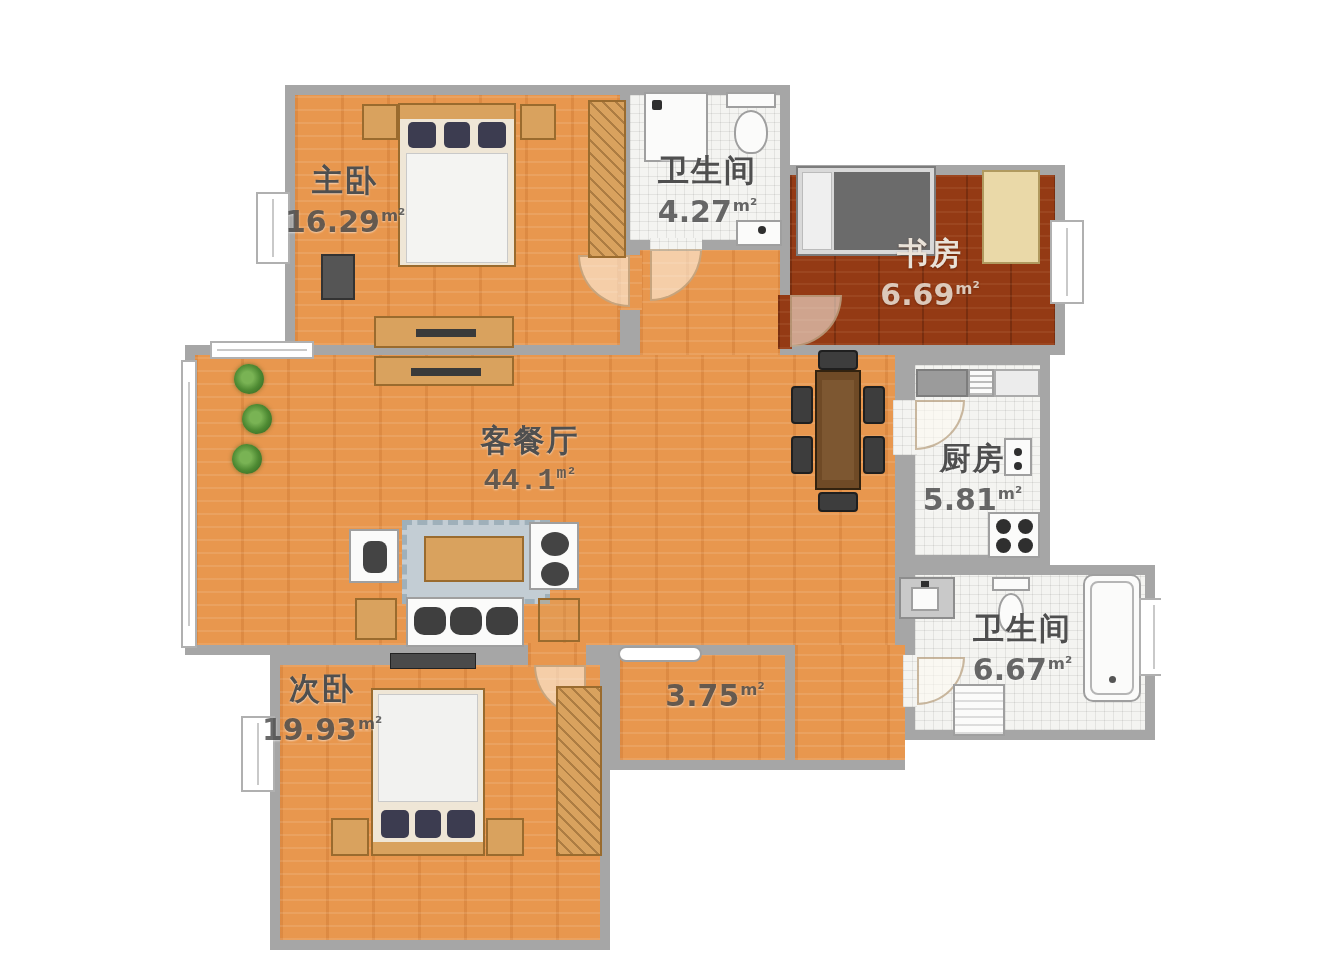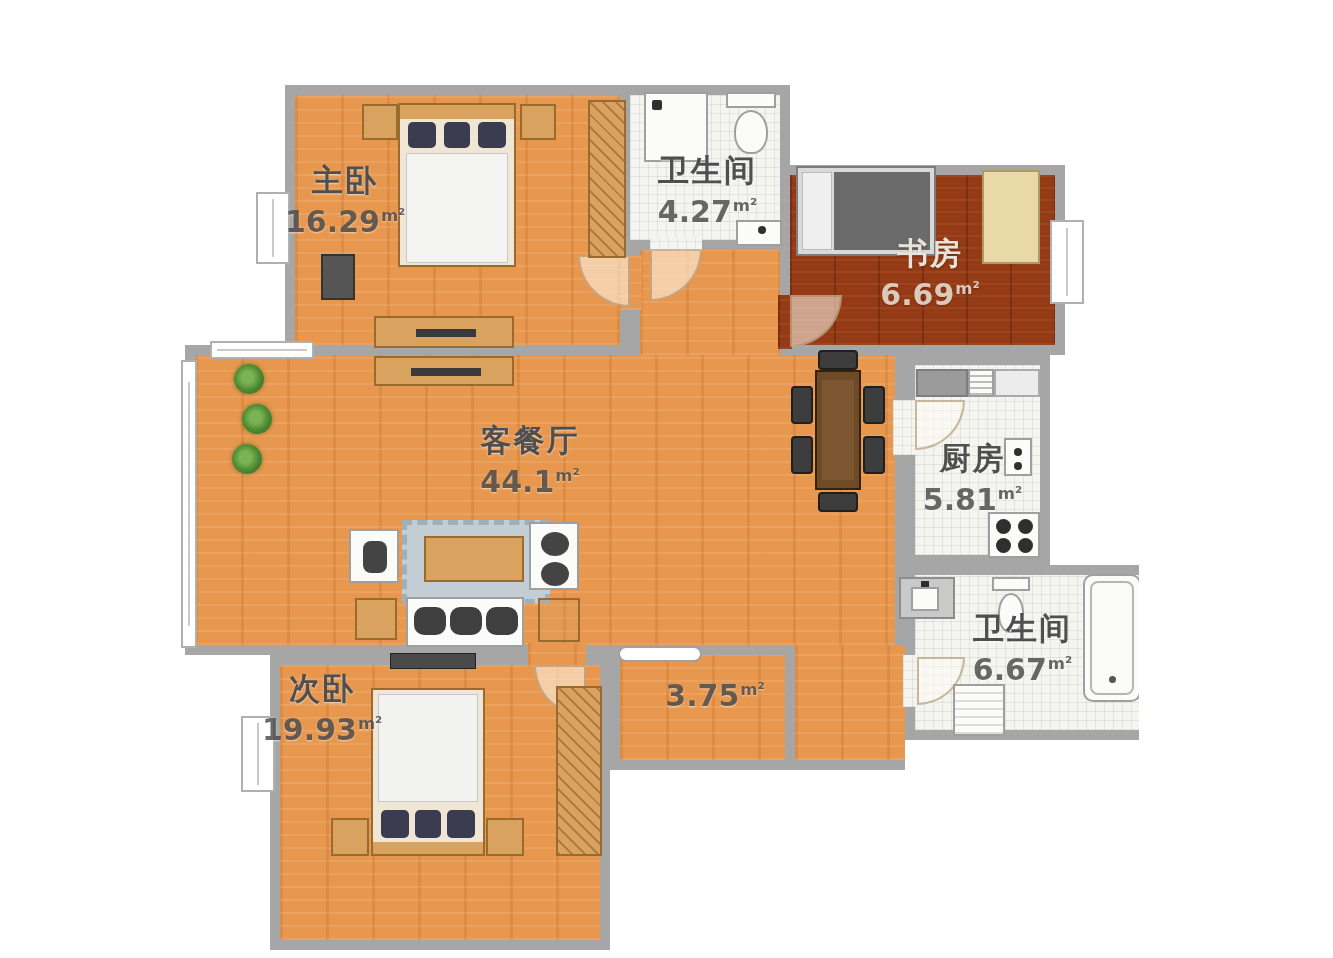--- a/index.html
+++ b/index.html
@@ -1,17 +1,17 @@
 <!DOCTYPE html>
 <html style="--wall: #a6a6a6; --wood: #e8974e; --study: #943a14; --tile: #f4f4f1; --tan: #d9a25e; --tan-border: #9a6b2e; --label: #4f4f4f; --dark-furniture: #3d3d3d; --white-furniture: #fbfbfa; --plant: #4e8a33; --rug: #c3cdd4;"><head>
 <meta charset="utf-8">
 <style>
   html,body{margin:0;padding:0;background:#ffffff;}
   body{font-family:"DejaVu Sans","Liberation Sans",sans-serif;}
-  #plan{position:relative;width:1139px;height:958px;background:#fff;overflow:hidden;}
+  #plan{position:relative;width:1139px;height:958px;background:#fff;overflow:hidden;padding-left:22px;}
   .room{position:absolute;box-sizing:border-box;border:10px solid var(--wall);}
   .wood{background-color:var(--wood);
     background-image:
       repeating-linear-gradient(0deg, rgba(255,255,255,0.10) 0 2px, rgba(0,0,0,0) 2px 13px),
       repeating-linear-gradient(90deg, rgba(170,80,15,0.18) 0 3px, rgba(0,0,0,0) 3px 46px);}
   .studyfloor{background-color:var(--study);
     background-image:
       repeating-linear-gradient(0deg, rgba(255,210,170,0.08) 0 2px, rgba(0,0,0,0) 2px 12px),
       repeating-linear-gradient(90deg, rgba(40,10,0,0.25) 0 2px, rgba(0,0,0,0) 2px 44px);}
   .tilefloor{background-color:var(--tile);
@@ -202,21 +202,21 @@
     <div class="room-area"><span>16.29</span><span class="unit">m²</span></div>
   </div>
   <div class="label" style="left:630px;top:150px;width:155px;">
     <div class="room-name">卫生间</div>
     <div class="room-area"><span>4.27</span><span class="unit">m²</span></div>
   </div>
   <div class="label" style="left:855px;top:233px;width:150px;color:#e9e2d8;text-shadow:0 1px 2px rgba(60,20,0,0.5);">
     <div class="room-name">书房</div>
     <div class="room-area"><span>6.69</span><span class="unit">m²</span></div>
   </div>
-  <div class="label" style="left:455px;top:420px;width:150px;">
+  <div class="label" style="left:455px;top:420px;width:150px;font-family:Liberation Mono, monospace;">
     <div class="room-name">客餐厅</div>
     <div class="room-area"><span>44.1</span><span class="unit">m²</span></div>
   </div>
   <div class="label" style="left:905px;top:438px;width:135px;">
     <div class="room-name">厨房</div>
     <div class="room-area"><span>5.81</span><span class="unit">m²</span></div>
   </div>
   <div class="label" style="left:945px;top:608px;width:155px;">
     <div class="room-name">卫生间</div>
     <div class="room-area"><span>6.67</span><span class="unit">m²</span></div>

